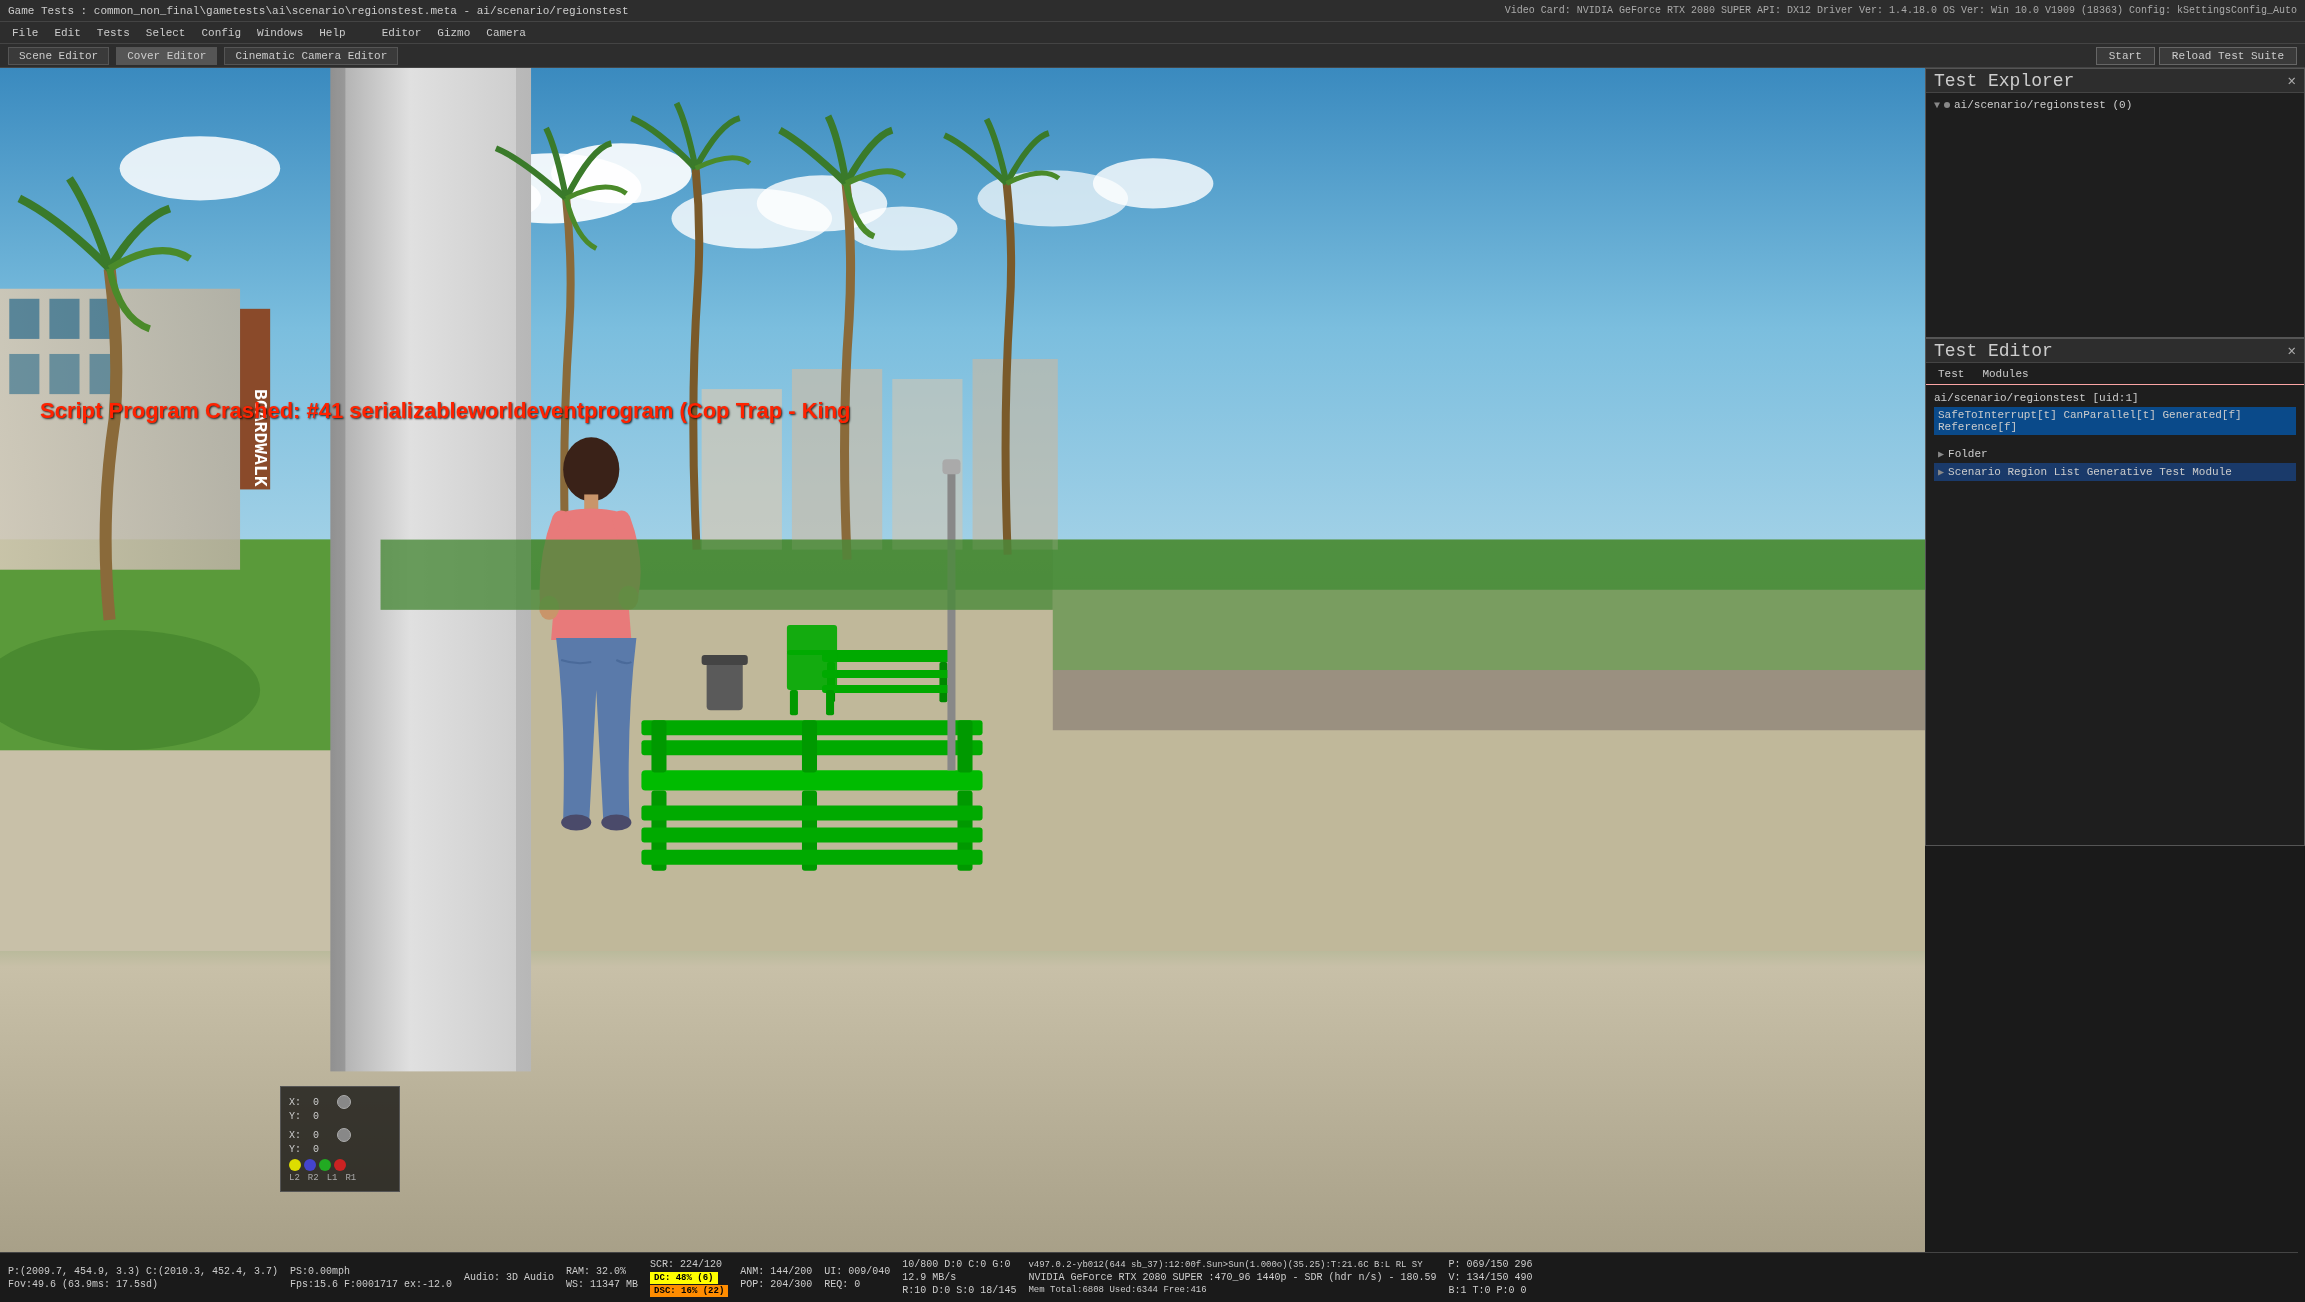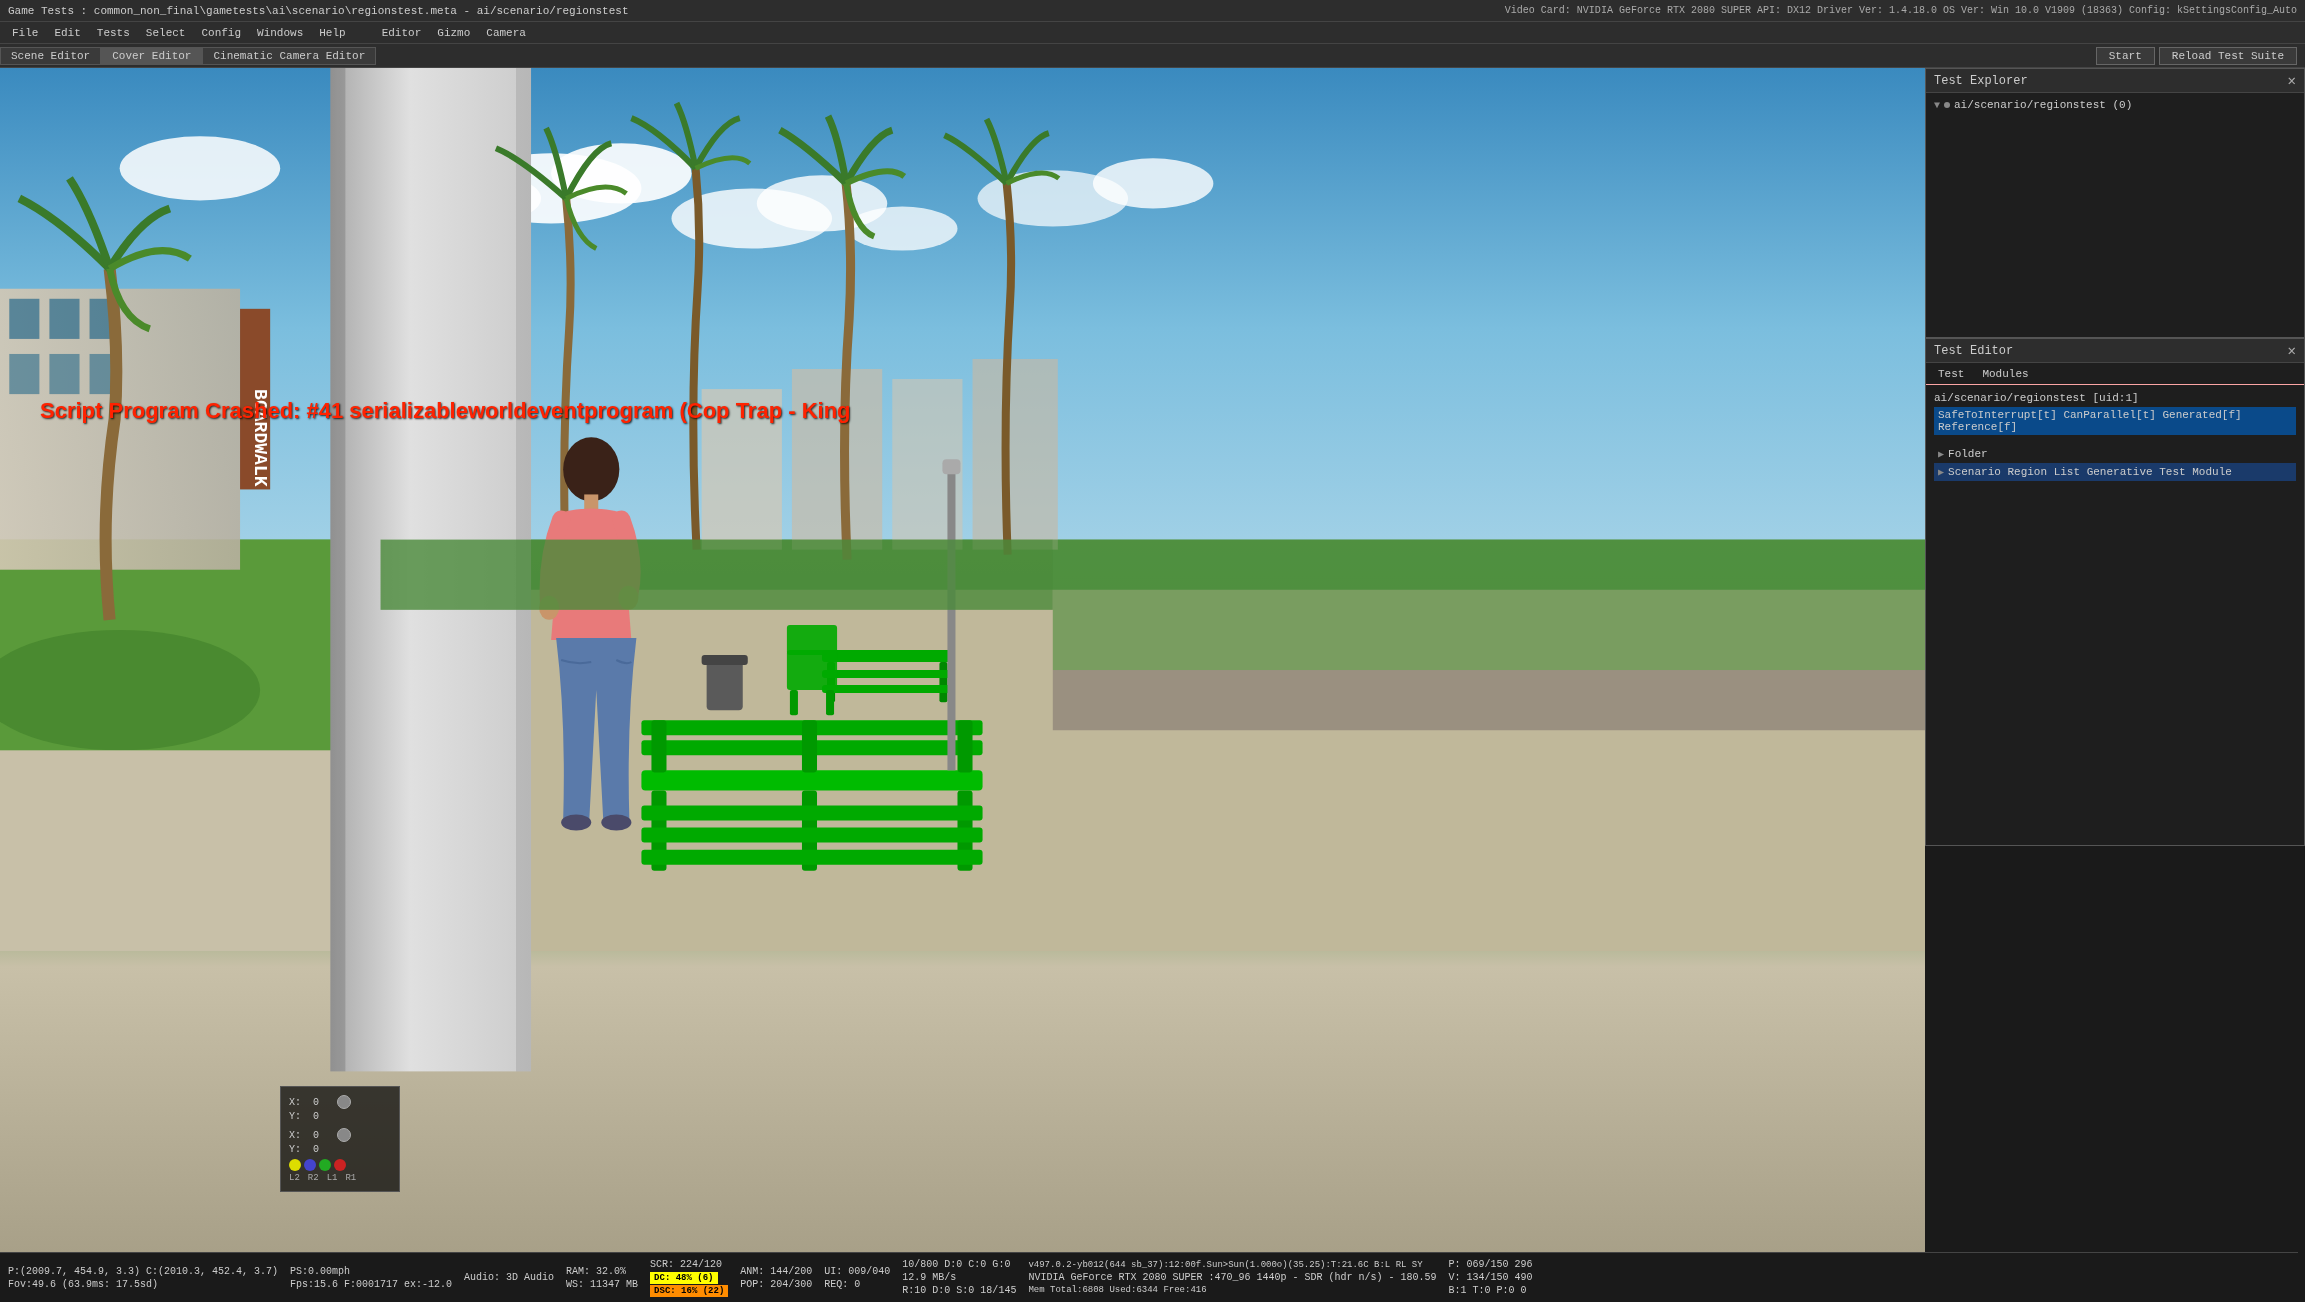--- a/index.html
+++ b/index.html
@@ -49,22 +49,22 @@
     }
 
     
     #toolbar {
       position: absolute;
       top: 44px; left: 0; right: 0;
       height: 24px;
       background: #2d2d2d;
       display: flex;
       align-items: center;
-      padding: 0 0;
-      gap: 0;
+      padding: 0 8px;
+      gap: 7px;
       border-bottom: 1px solid #444;
       z-index: 100;
     }
     .toolbar-btn {
       padding: 2px 10px;
       background: #3a3a3a;
       border: 1px solid #555;
       color: #cccccc;
       font-size: 11px;
       cursor: pointer;
@@ -177,21 +177,21 @@
     #test-explorer-header {
       background: #2d2d2d;
       height: 24px;
       display: flex;
       align-items: center;
       justify-content: space-between;
       padding: 0 8px;
       border-bottom: 1px solid #444;
     }
     .panel-title {
-      font-size: 12px;
+      font-size: 18px;
       color: #cccccc;
       text-align: right;
     }
     .close-btn {
       cursor: pointer;
       color: #aaa;
       font-size: 14px;
     }
     #test-explorer-content {
       padding: 4px 0;

